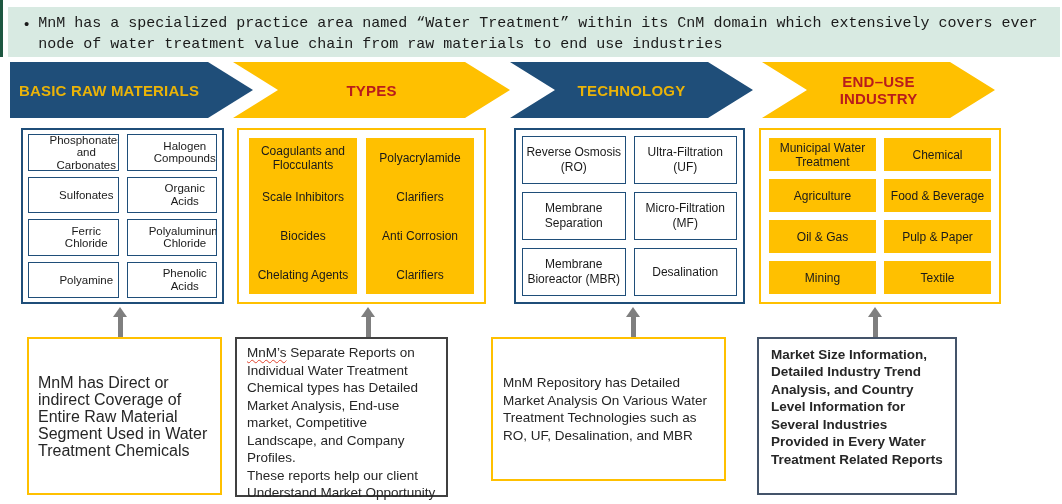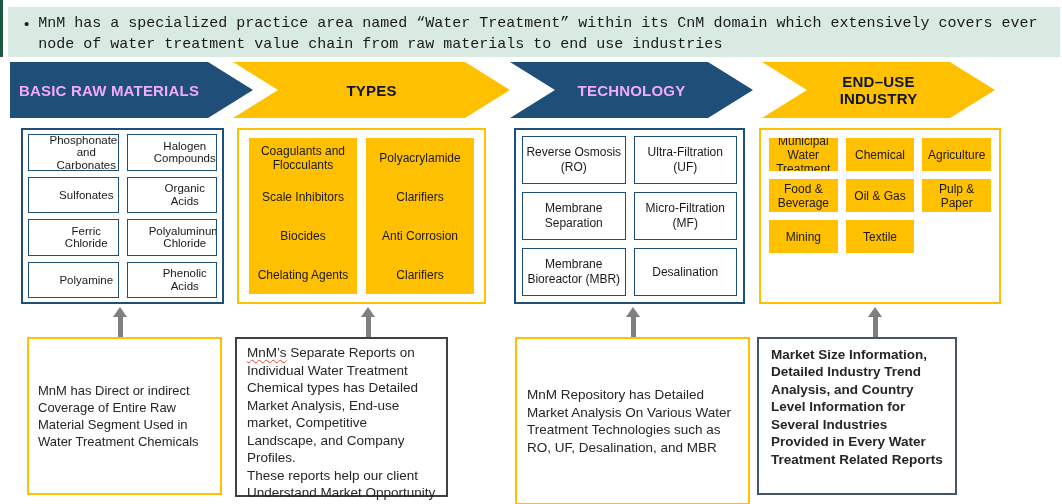--- a/index.html
+++ b/index.html
@@ -15,63 +15,63 @@
 
   
   .arrow{position:absolute;top:62px;height:56px;display:flex;align-items:center;justify-content:center;
          filter:drop-shadow(0 3px 2px rgba(89,89,89,0.55));}
   .arrow .label{font-weight:bold;font-size:15px;letter-spacing:.2px;text-align:center;line-height:17px;}
   .arrow.pent{clip-path:polygon(0 0,calc(100% - 45px) 0,100% 50%,calc(100% - 45px) 100%,0 100%);padding-right:45px;}
   .arrow.chev{clip-path:polygon(0 0,calc(100% - 45px) 0,100% 50%,calc(100% - 45px) 100%,0 100%,45px 50%);
               padding-left:45px;padding-right:45px;}
   .arrow{box-sizing:border-box;}
   .arrow.blue{background:#1F4E79;}
-  .arrow.blue .label{color:#f0abfc;}
+  .arrow.blue .label{color:#eab308;}
   .arrow.yellow{background:#FFC000;}
-  .arrow.yellow .label{color:#0f172a;}
+  .arrow.yellow .label{color:#b91c1c;}
   .arrow1{left:10px;width:243px;}
   .arrow2{left:233px;width:277px;}
   .arrow3{left:510px;width:243px;}
   .arrow4{left:762px;width:233px;}
   .arrow4 .label{max-width:95px;}
 
   
   .colbox{position:absolute;top:128px;height:176px;box-sizing:border-box;background:#ffffff;display:grid;}
   .colbox.blue-border{border:2px solid #1F4E79;}
   .colbox.yellow-border{border:2px solid #FFC000;}
   .col1{left:21px;width:203px;grid-template-columns:1fr 1fr;grid-template-rows:repeat(4,1fr);
         gap:6px 8px;padding:4px 5px;}
   .col2{left:237px;width:249px;grid-template-columns:1fr 1fr;grid-template-rows:repeat(4,1fr);
         gap:0 9px;padding:8px 10px;}
   .col3{left:514px;width:231px;grid-template-columns:1fr 1fr;grid-template-rows:repeat(3,1fr);
         gap:8px 8px;padding:6px 6px;}
-  .col4{left:759px;width:242px;grid-template-columns:1fr 1fr 1fr;grid-template-rows:repeat(4,1fr);
+  .col4{left:759px;width:242px;grid-template-columns:1fr 1fr;grid-template-rows:repeat(4,1fr);
         gap:8px 8px;padding:8px 8px;}
 
   .item{display:flex;align-items:center;justify-content:center;text-align:center;
         box-sizing:border-box;padding:1px 2px;overflow:hidden;}
   .item.white{background:#ffffff;border:1.5px solid #1F4E79;font-size:11.5px;line-height:12.5px;padding-left:28px;}
   .item.white3{background:#ffffff;border:1.5px solid #1F4E79;font-size:12px;line-height:15px;}
   .item.gold{background:#FFC000;font-size:12px;line-height:14px;}
 
   
   .up-arrow{position:absolute;top:307px;width:14px;height:31px;}
   .up-arrow .head{position:absolute;left:0;top:0;width:0;height:0;
                   border-left:7px solid transparent;border-right:7px solid transparent;
                   border-bottom:10px solid #7F7F7F;}
   .up-arrow .shaft{position:absolute;left:4.5px;top:9px;width:5px;height:22px;background:#7F7F7F;}
   .ua1{left:113px;} .ua2{left:361px;} .ua3{left:626px;} .ua4{left:868px;}
 
   
   .descbox{position:absolute;top:337px;height:158px;background:#ffffff;box-sizing:border-box;
            font-size:13.5px;line-height:17.5px;color:#262626;}
   .descbox.center{display:flex;align-items:center;}
-  .db1{left:27px;width:195px;border:2px solid #FFC000;padding:8px 9px;font-size:13px;line-height:17px;}
+  .db1{left:27px;width:195px;border:2px solid #FFC000;padding:8px 9px;font-size:16px;line-height:17px;}
   .db2{left:235px;width:213px;border:2px solid #404040;padding:5px 10px;height:160px;}
-  .db3{left:515px;width:235px;border:2px solid #FFC000;padding:8px 10px;height:168px;}
+  .db3{left:491px;width:235px;border:2px solid #FFC000;padding:8px 10px;height:144px;}
   .db4{left:757px;width:200px;border:2px solid #44546A;padding:8px 12px;align-items:center;display:flex;font-weight:bold;}
   .db4 .inner{margin-top:-18px;}
   .squiggle{text-decoration:underline wavy #e0442f 1px;text-underline-offset:2px;}
 </style>
 </head>
 <body>
 
 <div class="page">
 
   <div class="accent-bar"></div>

